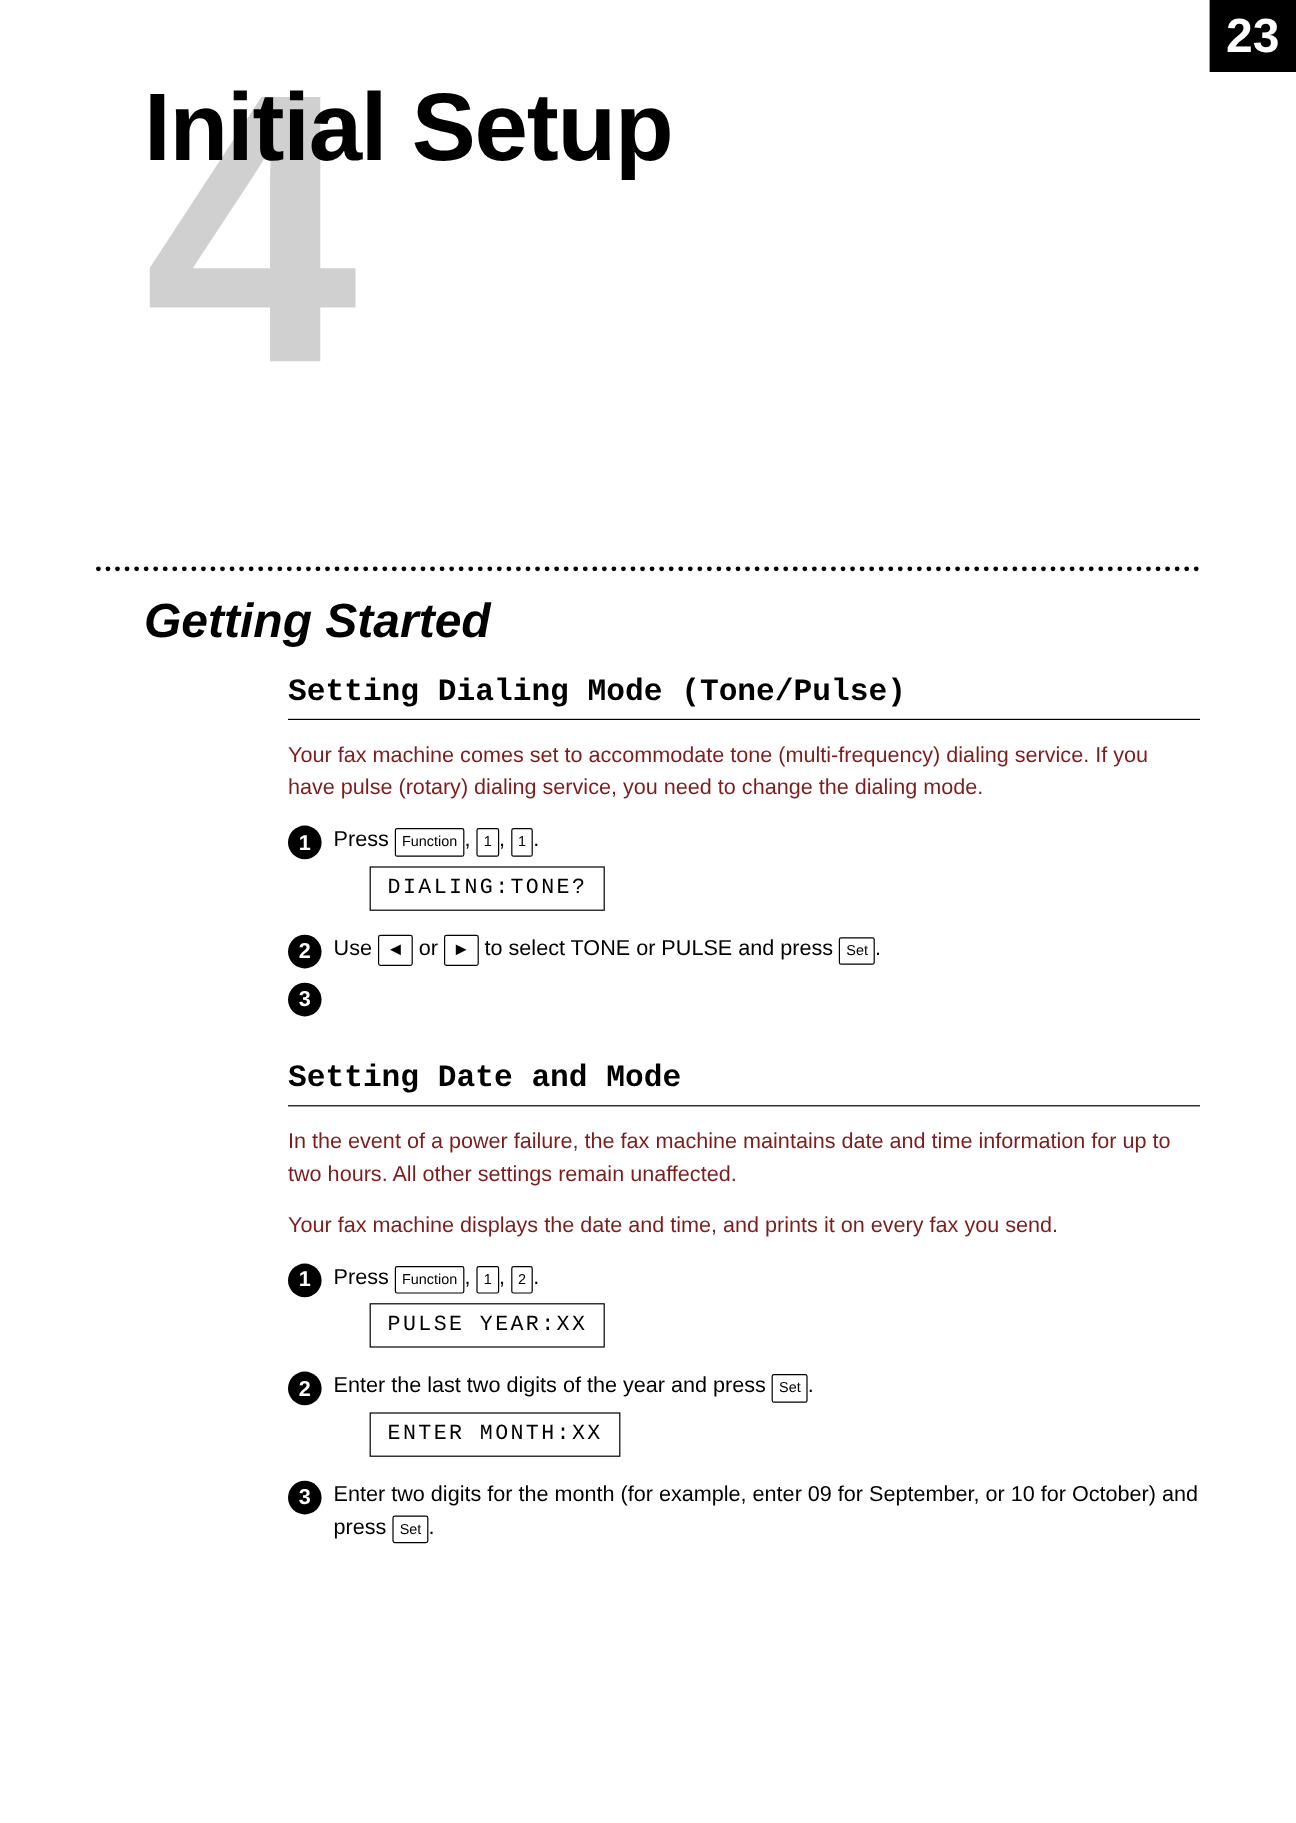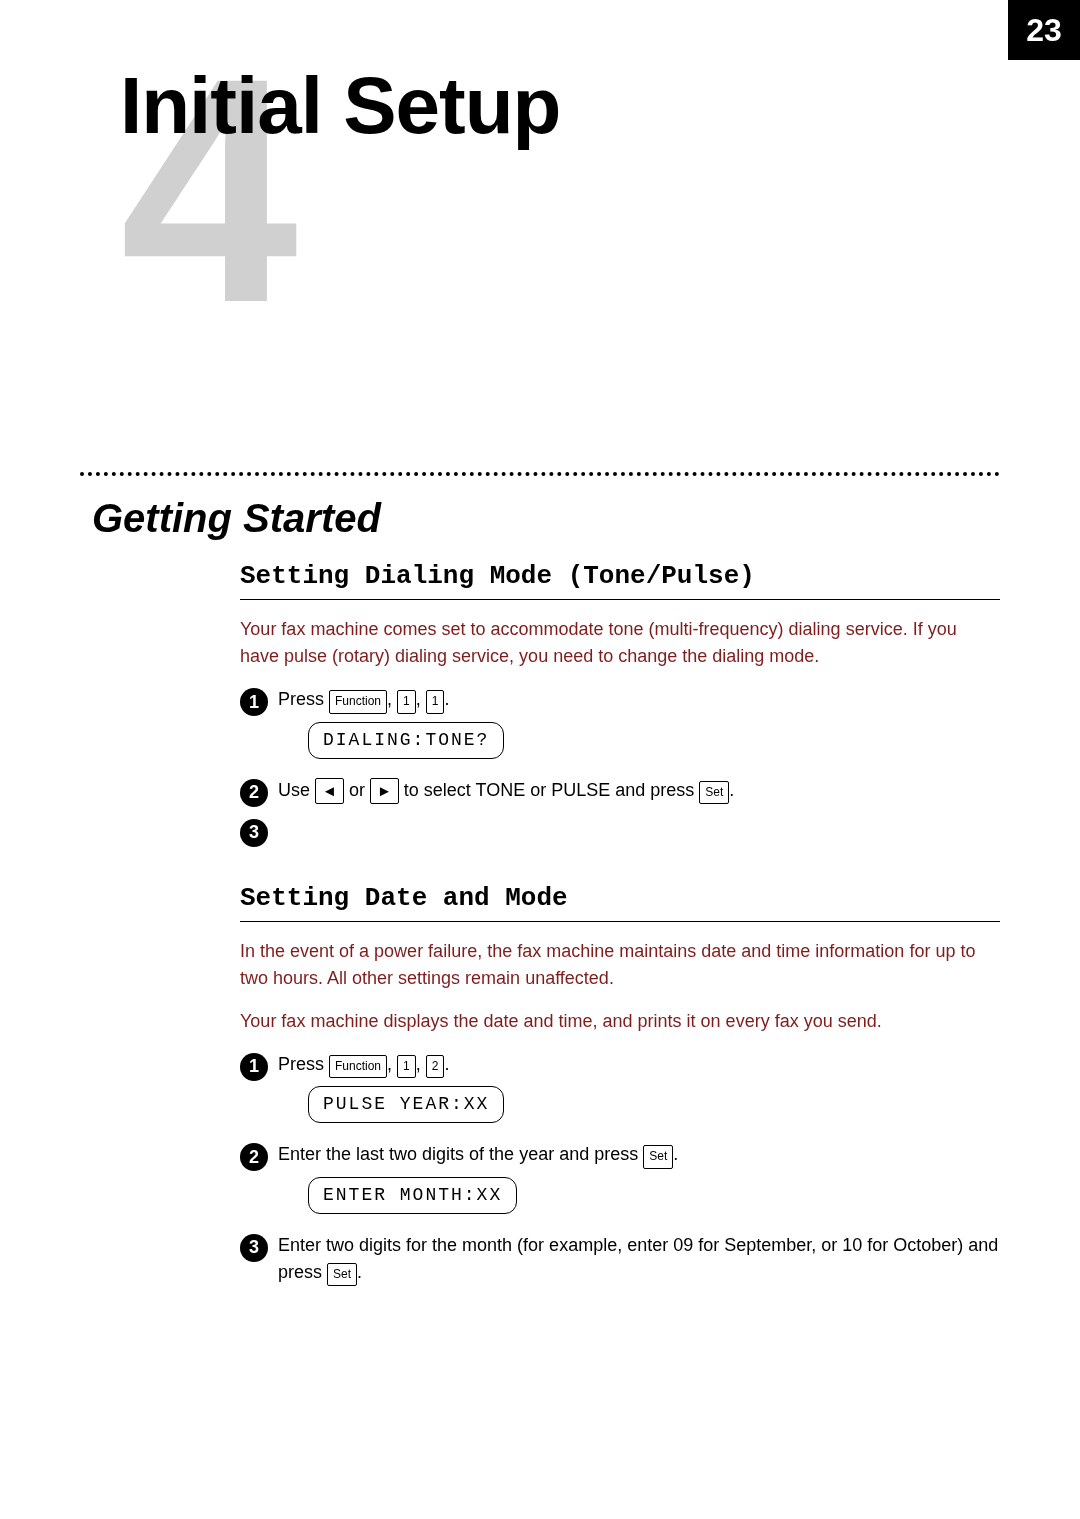--- a/index.html
+++ b/index.html
@@ -21,21 +21,21 @@
       position: absolute;
       top: 0;
       right: 0;
       background: #000000;
       color: #ffffff;
       width: 72px;
       height: 60px;
       display: flex;
       align-items: center;
       justify-content: center;
-      font-size: 32px;
+      font-size: 40px;
       font-weight: bold;
     }
 
     .chapter-number-bg {
       position: absolute;
       top: 30px;
       left: 120px;
       font-size: 320px;
       font-weight: bold;
       color: #d0d0d0;
@@ -61,21 +61,21 @@
       margin-left: 80px;
       margin-right: 80px;
       border-top: 4px dotted #000000;
     }
 
     .section-title {
       font-size: 40px;
       font-weight: bold;
       font-style: italic;
       color: #000000;
-      padding-left: 92px;
+      padding-left: 120px;
       padding-top: 20px;
       padding-bottom: 10px;
       font-family: Arial, Helvetica, sans-serif;
     }
 
     .content-area {
       padding-left: 240px;
       padding-right: 80px;
       padding-top: 10px;
     }
@@ -157,21 +157,20 @@
     .lcd-block {
       margin-left: 30px;
       margin-top: 8px;
       margin-bottom: 8px;
     }
 
     .lcd-block .lcd-display {
       display: block;
       width: fit-content;
       margin-bottom: 2px;
-      border-radius: 12px;
     }
 
     .subsection-gap {
       margin-top: 36px;
     }
 
     .arrow-key {
       display: inline-flex;
       align-items: center;
       justify-content: center;

